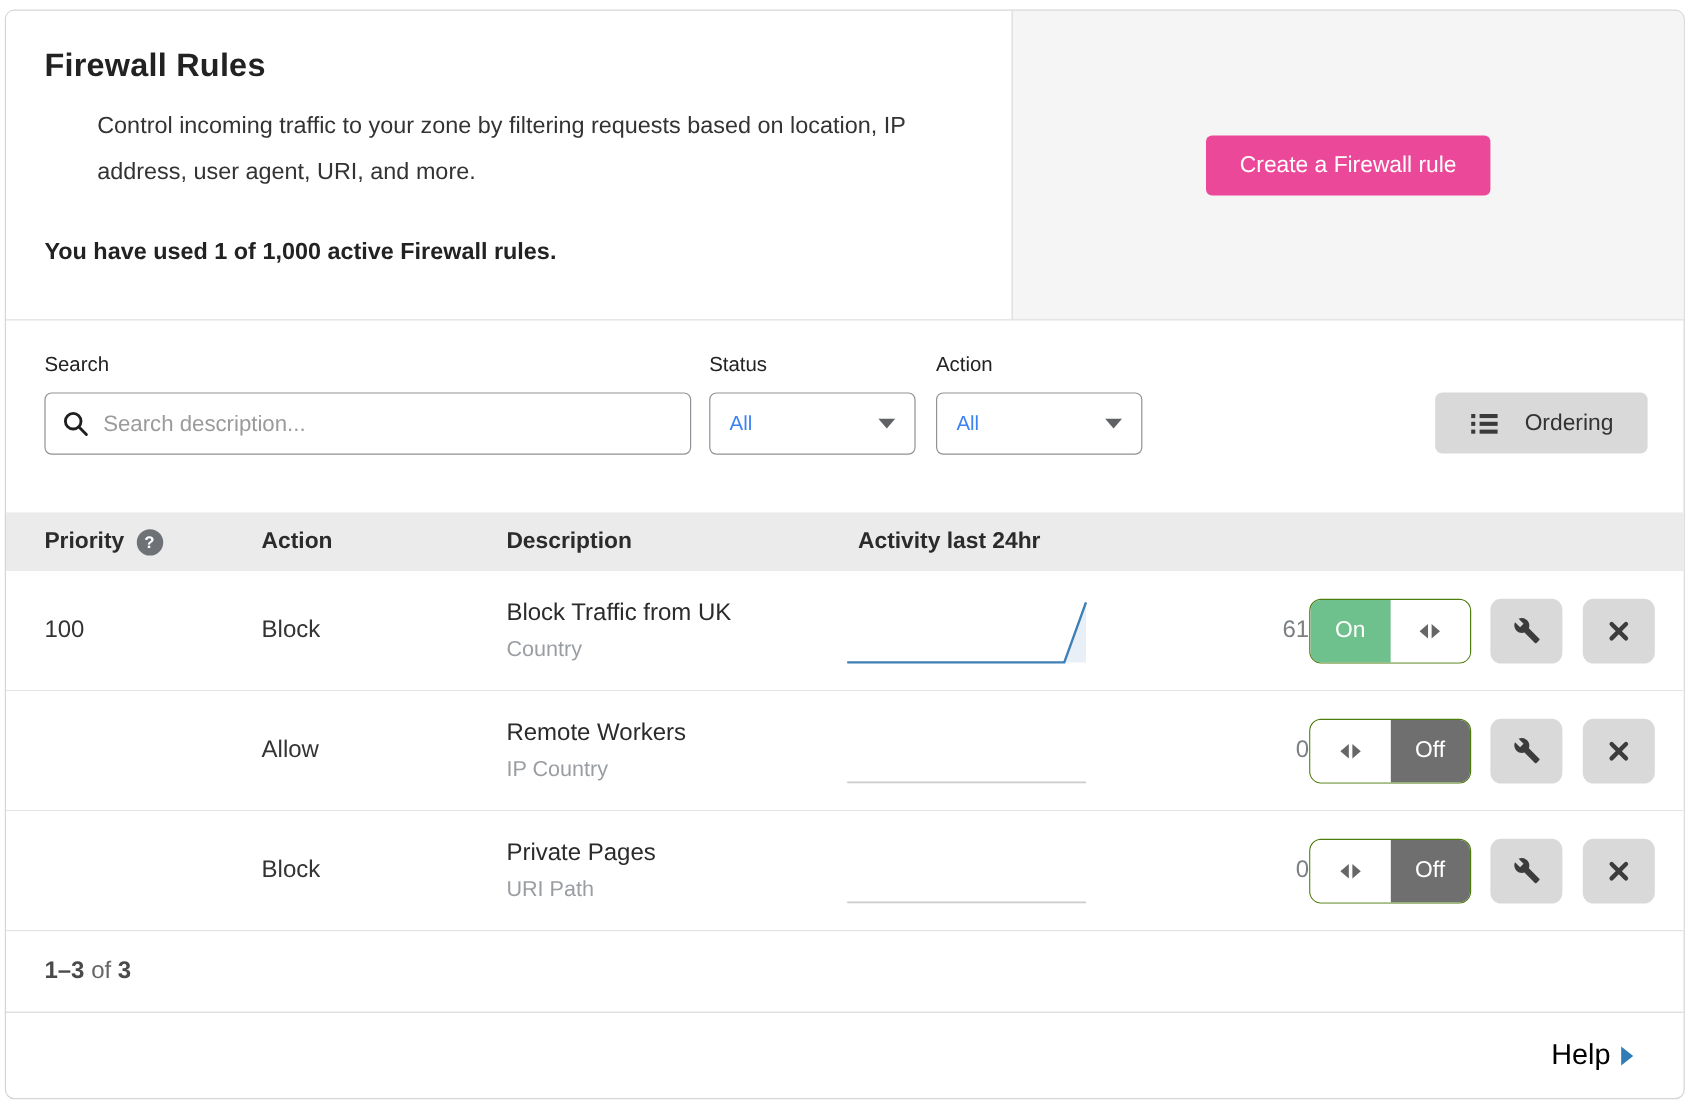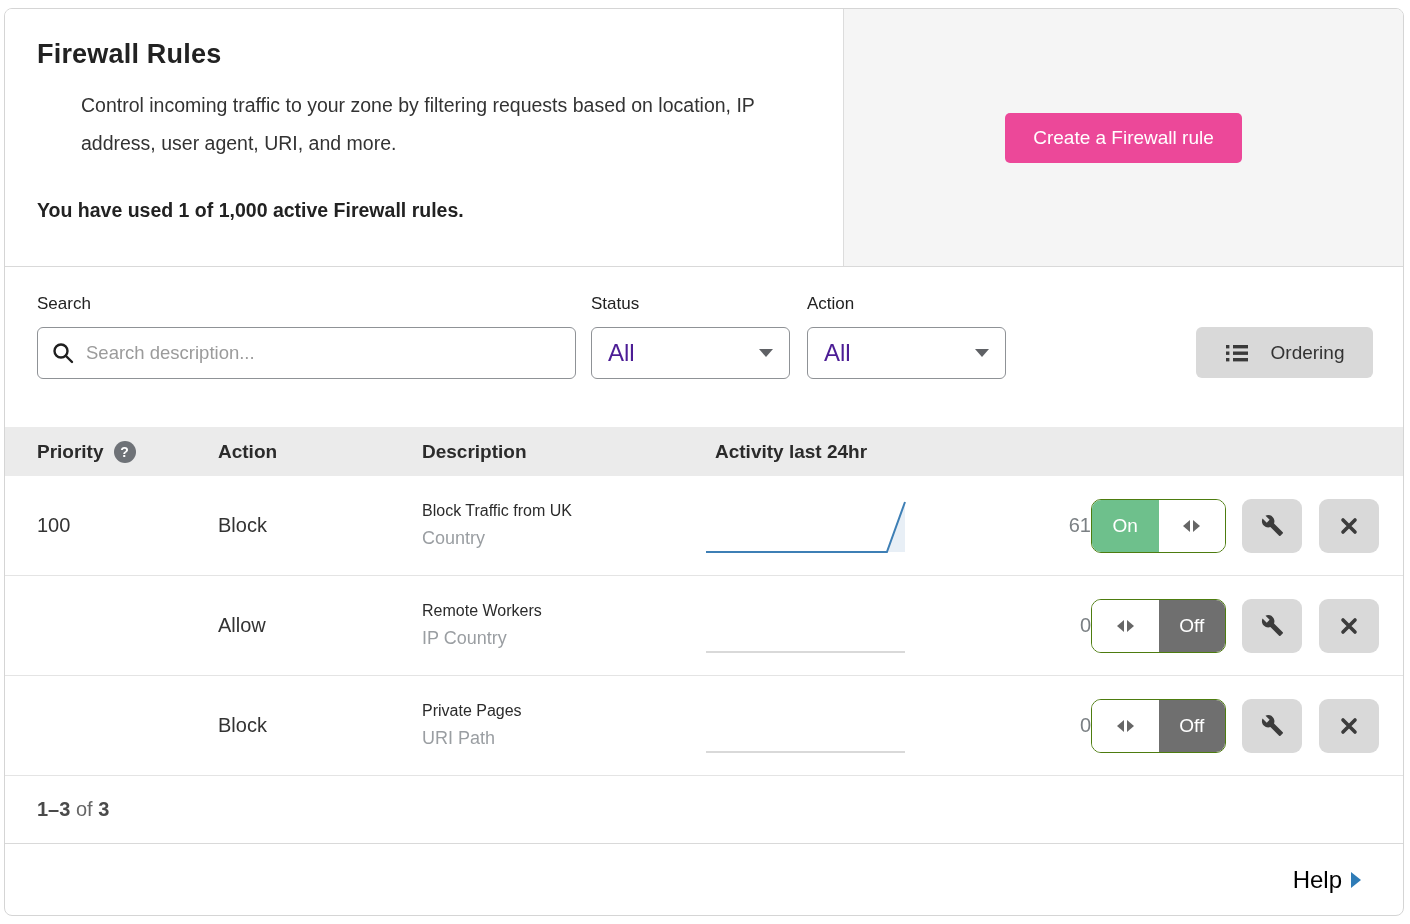--- a/index.html
+++ b/index.html
@@ -49,26 +49,26 @@
   }
   .search-box input {
     width: 100%; height: 100%;
     border: 1px solid #8f9296; border-radius: 6px;
     font-family: inherit; font-size: 18.5px; color: #333;
     padding: 0 14px 0 48px; outline: none; background: #fff;
   }
   .search-box input::placeholder { color: #9b9b9b; }
   .search-icon { position: absolute; left: 14px; top: 14px; width: 24px; height: 24px; }
   .select-box {
-    width: 199px; height: 52px;
+    width: 172px; height: 52px;
     border: 1px solid #8f9296; border-radius: 6px;
     background: #fff;
     display: flex; align-items: center; justify-content: space-between;
     padding: 0 16px 0 16px;
-    font-size: 24px; color: #4c1d95;
+    font-size: 17px; color: #3b82f6;
     cursor: pointer;
   }
   .caret-down {
     width: 0; height: 0;
     border-left: 7px solid transparent; border-right: 7px solid transparent;
     border-top: 8px solid #5f6165;
   }
   .ordering-btn {
     position: absolute; right: 30px; top: 60px;
     width: 177px; height: 51px;
@@ -105,21 +105,21 @@
   .activity-head { padding-left: 10px; }
 
   .trow {
     height: 100px;
     display: flex; align-items: center;
     padding-left: 32px;
     border-bottom: 1px solid #e4e4e4;
     background: #fff;
   }
   .cell-main { font-size: 20px; color: #333; }
-  .desc-title { font-size: 16px; color: #2b2b2b; margin-bottom: 8px; }
+  .desc-title { font-size: 20px; color: #2b2b2b; margin-bottom: 8px; }
   .desc-sub { font-size: 18px; color: #9a9ea2; }
   .spark-svg { display: block; }
   .activity-value { font-size: 20px; color: #7b8084; text-align: right; }
 
   
   .toggle {
     width: 135px; height: 54px;
     border: 1px solid #4d7c0f; border-radius: 10px;
     display: flex; overflow: hidden; cursor: pointer; background: #fff;
   }

